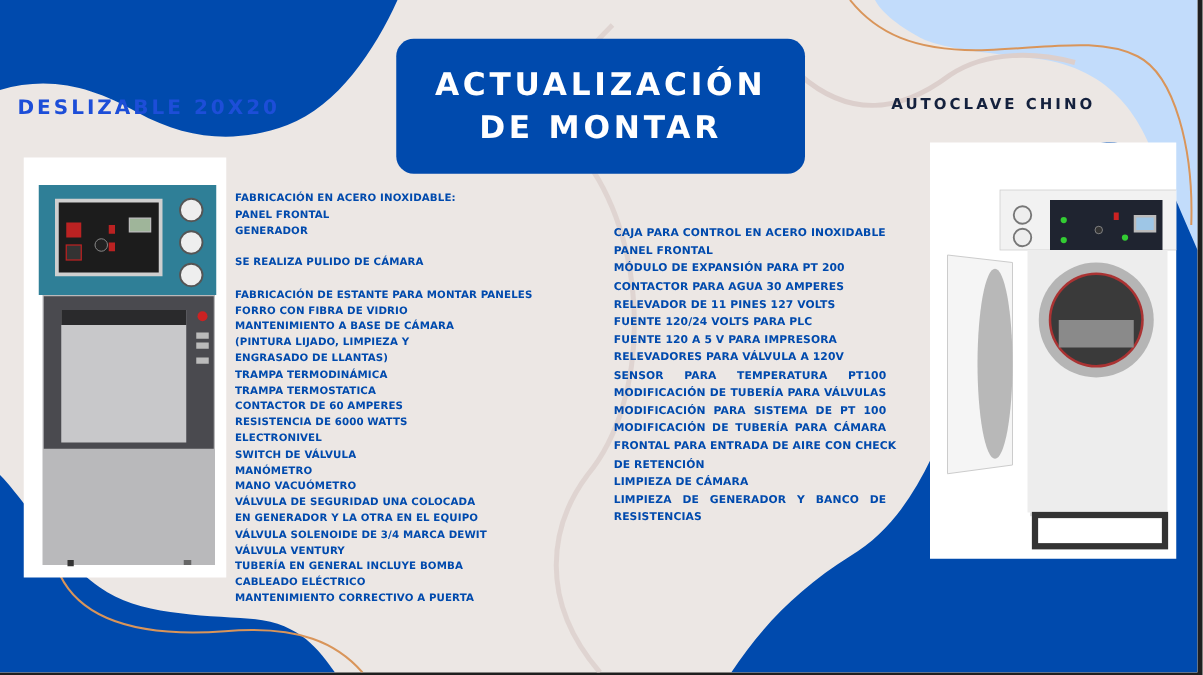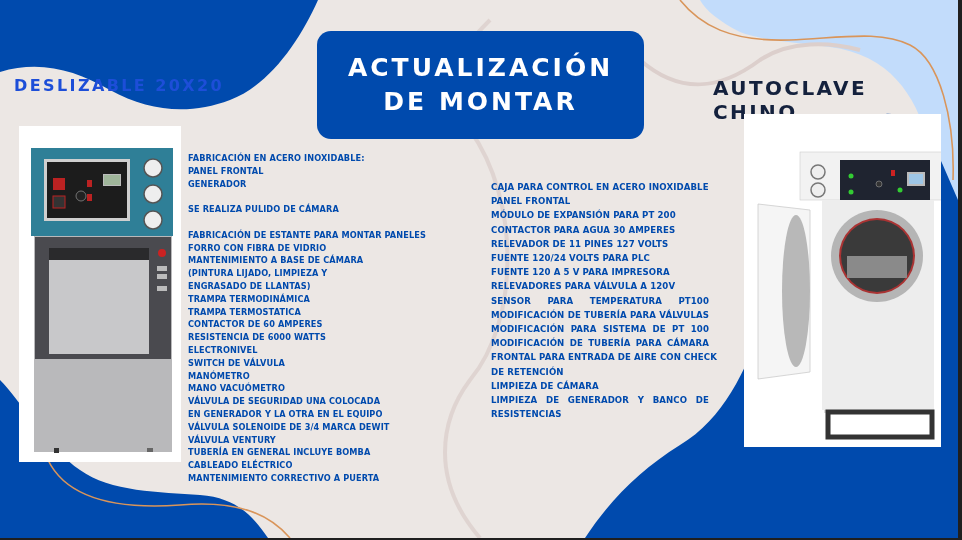--- a/index.html
+++ b/index.html
@@ -2,21 +2,21 @@
 <html><head>
 <meta charset="utf-8">
 <style>
   html, body { margin:0; padding:0; }
   body { width:962px; height:540px; background:#1f1f1f; overflow:hidden; position:relative; font-family:"DejaVu Sans", sans-serif; }
   .slide { position:absolute; left:0; top:0; width:958px; height:538px; background:#ece7e4; overflow:hidden; }
   .bg-svg { position:absolute; left:0; top:0; width:958px; height:538px; }
   .title-box { position:absolute; left:317px; top:31px; width:327px; height:108px; background:#004aad; border-radius:14px; display:flex; flex-direction:column; align-items:center; justify-content:center; }
   .title-line { color:#ffffff; font-family:"DejaVu Sans", sans-serif; font-weight:bold; font-size:25px; letter-spacing:3px; line-height:34px; }
   .label-left { position:absolute; left:14px; top:76px; color:#1d4ed8; font-weight:bold; font-size:16px; letter-spacing:2.4px; font-family:"DejaVu Sans", sans-serif; }
-  .label-right { position:absolute; left:713px; top:76px; color:#14213d; font-weight:bold; font-size:20px; letter-spacing:2.4px; font-family:"DejaVu Sans", sans-serif; }
+  .label-right { position:absolute; left:713px; top:76px; color:#14213d; font-weight:bold; font-size:12px; letter-spacing:2.4px; font-family:"DejaVu Sans", sans-serif; }
   .photo { position:absolute; background:#ffffff; }
   .photo-left { left:19px; top:126px; width:162px; height:336px; }
   .photo-right { left:744px; top:114px; width:197px; height:333px; }
   .list { position:absolute; color:#004aad; font-family:"DejaVu Sans", sans-serif; font-weight:bold; font-size:8.2px; line-height:12.8px; letter-spacing:0.1px; }
   .list-left { left:188px; top:152px; width:270px; }
   .list-right { left:491px; top:180px; width:218px; font-size:8.6px; line-height:14.2px; }
   .list-right .item.just { text-align:justify; text-align-last:justify; }
   .item { white-space:nowrap; }
   .gap { height:12.8px; }
 </style>

